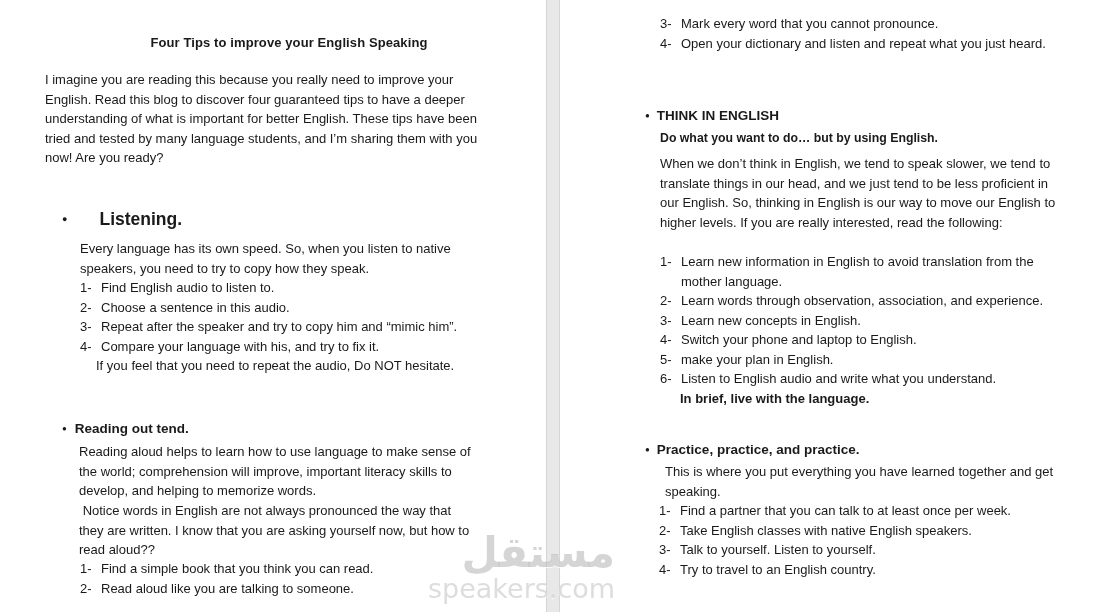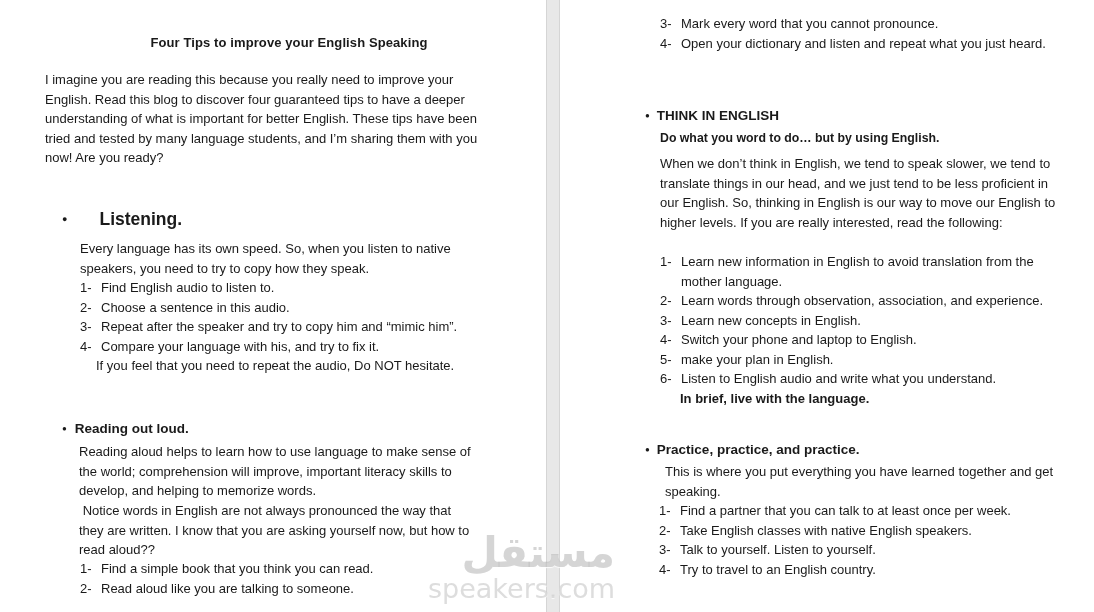--- a/index.html
+++ b/index.html
@@ -83,21 +83,21 @@
       <div class="li">
         <span class="num">4-</span>
         <span class="txt">Compare your language with his, and try to fix it.</span>
       </div>
     </div>
 
     <div class="block" style="left:96px; top:356px; width:420px;">If you feel that you need to repeat the audio, Do NOT hesitate.</div>
 
     <div class="block hrow" style="left:62px; top:419px;">
       <span class="bullet bullet-md">●</span>
-      <span class="h-md">Reading out loud.</span>
+      <span class="h-md">Reading out tend.</span>
     </div>
 
     <div class="block" style="left:79px; top:442px; width:400px;">Reading aloud helps to learn how to use language to make sense of the world; comprehension will improve, important literacy skills to develop, and helping to memorize words.</div>
 
     <div class="block prewrap" style="left:79px; top:501px; width:400px;"> Notice words in English are not always pronounced the way that they are written. I know that you are asking yourself now, but how to read aloud??</div>
 
     <div class="block" style="left:80px; top:559px; width:430px;">
       <div class="li">
         <span class="num">1-</span>
         <span class="txt">Find a simple book that you think you can read.</span>
@@ -123,21 +123,21 @@
         <span class="num">4-</span>
         <span class="txt">Open your dictionary and listen and repeat what you just heard.</span>
       </div>
     </div>
 
     <div class="block hrow" style="left:85px; top:106px;">
       <span class="bullet bullet-md" style="margin-right:7px;">●</span>
       <span class="h-md">THINK IN ENGLISH</span>
     </div>
 
-    <div class="block sub" style="left:100px; top:129px; width:400px;">Do what you word to do… but by using English.</div>
+    <div class="block sub" style="left:100px; top:129px; width:400px;">Do what you want to do… but by using English.</div>
 
     <div class="block" style="left:100px; top:154px; width:408px;">When we don’t think in English, we tend to speak slower, we tend to translate things in our head, and we just tend to be less proficient in our English. So, thinking in English is our way to move our English to higher levels. If you are really interested, read the following:</div>
 
     <div class="block" style="left:100px; top:252px; width:412px;">
       <div class="li">
         <span class="num">1-</span>
         <span class="txt">Learn new information in English to avoid translation from the mother language.</span>
       </div>
       <div class="li">
         <span class="num">2-</span>

